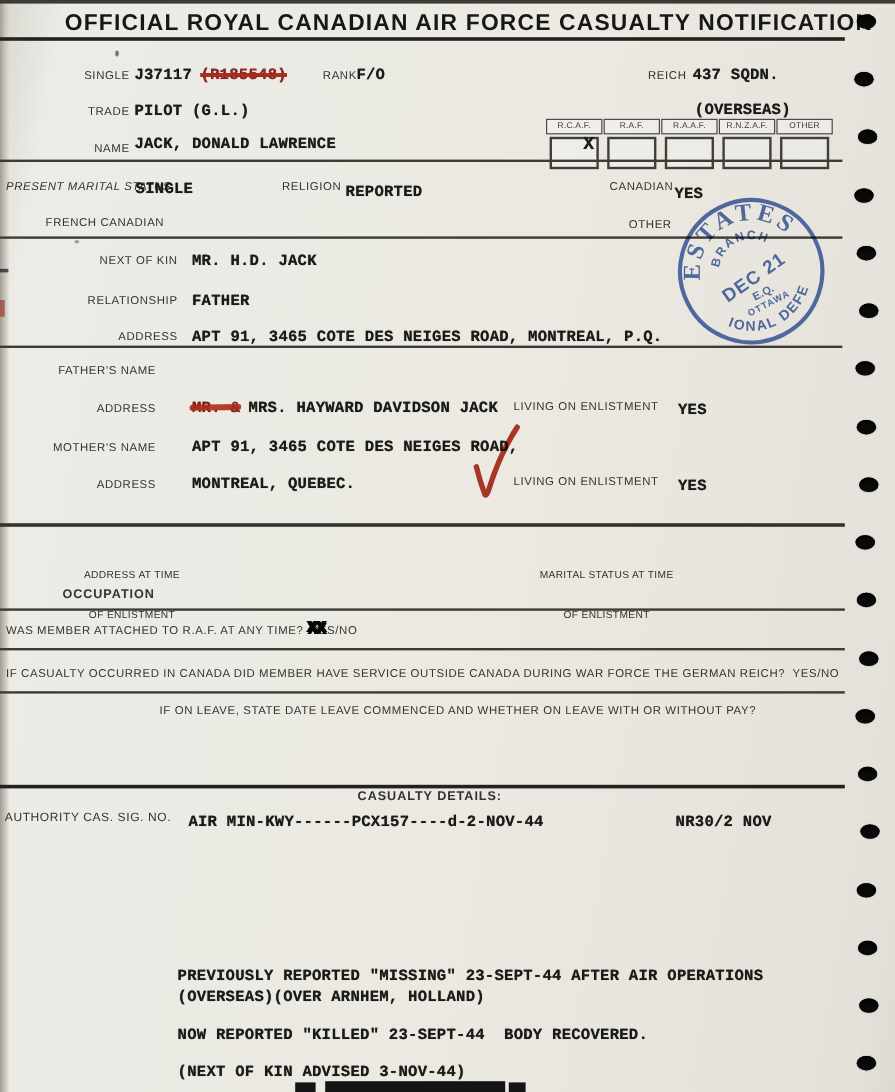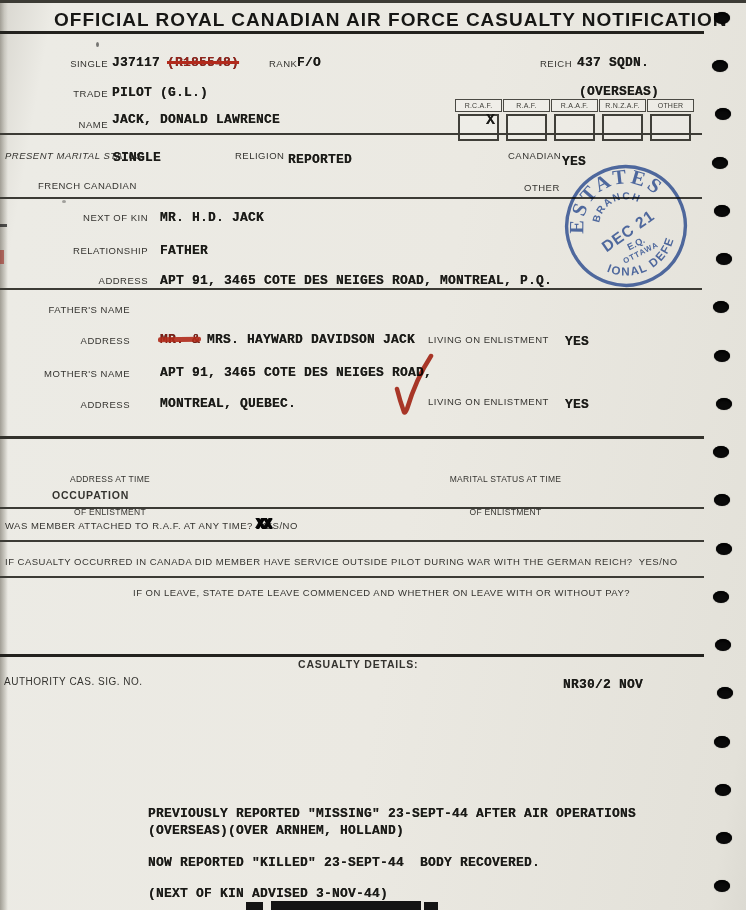--- a/index.html
+++ b/index.html
@@ -144,29 +144,30 @@
   </div>
   <div class="lbl b" style="left:52px;top:489px;">OCCUPATION</div>
 
   <div class="rule" style="top:507px;width:704px;height:1.5px;"></div>
 
   <div class="lbl" style="left:5px;top:520px;"><span>WAS MEMBER ATTACHED TO R.A.F. AT ANY TIME?  YES/</span><span>NO</span></div>
   <div class="xx" style="left:256px;top:516px;">XX</div>
 
   <div class="rule" style="top:540px;width:704px;height:1.5px;"></div>
 
-  <div class="lbl" style="left:5px;top:556px;">IF CASUALTY OCCURRED IN CANADA DID MEMBER HAVE SERVICE OUTSIDE PILOT DURING WAR WITH THE GERMAN REICH?  YES/NO</div>
+  <div class="lbl" style="left:5px;top:556px;">IF CASUALTY OCCURRED IN CANADA DID MEMBER HAVE SERVICE OUTSIDE CANADA DURING WAR FORCE THE GERMAN REICH?  YES/NO</div>
 
   <div class="rule" style="top:576px;width:704px;height:1.5px;"></div>
 
   <div class="lbl" style="left:133px;top:587px;">IF ON LEAVE, STATE DATE LEAVE COMMENCED AND WHETHER ON LEAVE WITH OR WITHOUT PAY?</div>
 
   <div class="rule" style="top:654px;width:704px;height:3px;background:#23221e;"></div>
   <div class="lbl b" style="left:298px;top:658px;">CASUALTY DETAILS:</div>
   <div class="lbl" style="left:4px;top:676px;font-size:10px;">AUTHORITY CAS. SIG. NO.</div>
+  <div class="tw" style="left:157px;top:677px;">AIR MIN-KWY------PCX157----d-2-NOV-44</div>
   <div class="tw" style="left:563px;top:677px;">NR30/2 NOV</div>
 
   <div class="tw" style="left:148px;top:806px;">PREVIOUSLY REPORTED "MISSING" 23-SEPT-44 AFTER AIR OPERATIONS</div>
   <div class="tw" style="left:148px;top:823px;">(OVERSEAS)(OVER ARNHEM, HOLLAND)</div>
   <div class="tw" style="left:148px;top:855px;">NOW REPORTED "KILLED" 23-SEPT-44  BODY RECOVERED.</div>
   <div class="tw" style="left:148px;top:886px;">(NEXT OF KIN ADVISED 3-NOV-44)</div>
 
   <div class="stamp">
     <svg width="136" height="136" viewBox="0 0 140 140">
       <defs>

